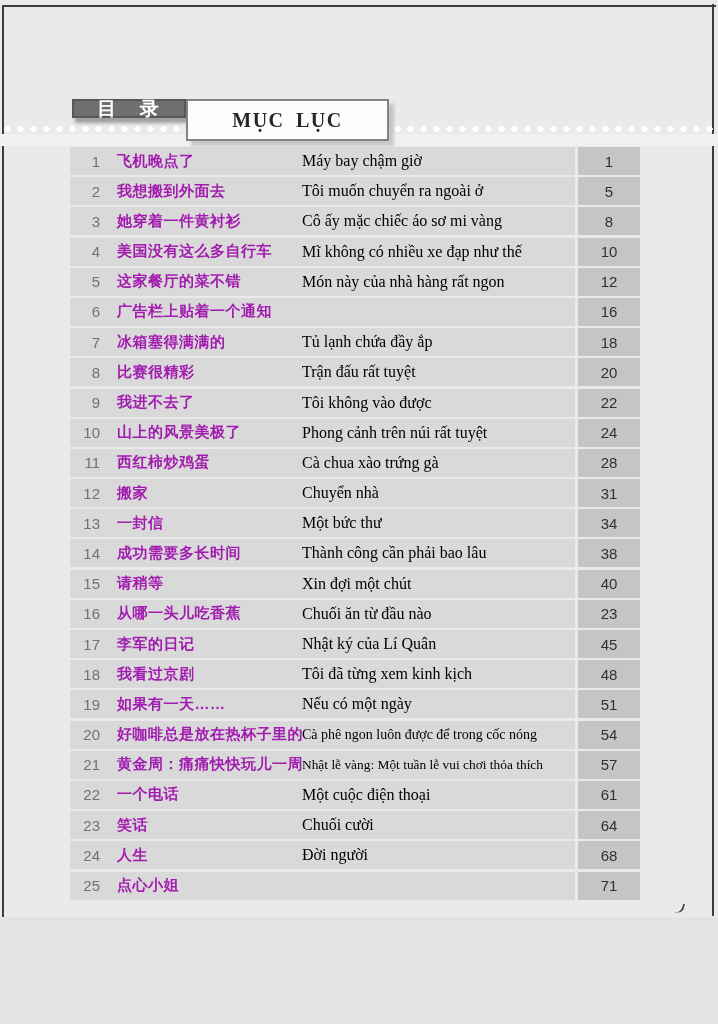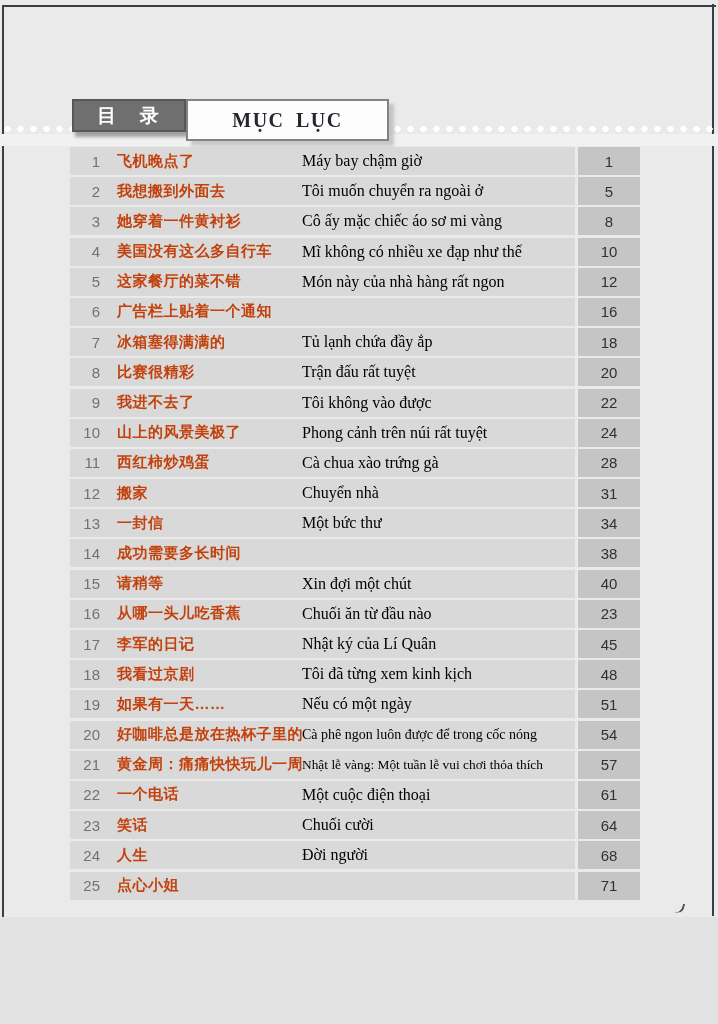--- a/index.html
+++ b/index.html
@@ -24,21 +24,21 @@
     background-size: 13px 8px;
     background-position: 1px center;
     background-repeat: repeat-x;
     z-index: 1;
   }
   .light-band { position: absolute; left: 0; top: 134px; width: 718px; height: 12px; background: #f1f1f1; }
 
   
   .header { position: absolute; left: 72px; top: 99px; z-index: 2; display: flex; align-items: flex-start; }
   .tab-zh {
-    width: 114px; height: 33px;
+    width: 114px; height: 19px;
     background: #6f6f70;
     border: 2px solid #56565b;
     box-shadow: 3px 5px 3px rgba(70,70,78,0.45);
     color: #ffffff;
     font-size: 19px; font-weight: bold; word-spacing: 14px; letter-spacing: 2px;
     display: flex; align-items: center; justify-content: center;
   }
   .tab-vi {
     width: 203px; height: 42px;
     margin: 0 0 0 0;
@@ -70,21 +70,21 @@
     align-items: center;
     height: 28px;
   }
   .row-no {
     color: #70707a;
     font-size: 15px;
     text-align: right;
     padding-right: 4px;
   }
   .title-zh {
-    color: #c2410c;
+    color: #a21caf;
     font-size: 15px;
     font-weight: 600;
     letter-spacing: 0.5px;
     padding-left: 13px;
     white-space: nowrap;
     overflow: hidden;
   }
   .title-vi {
     color: #000000;
     font-family: "Liberation Serif", "DejaVu Serif", serif;
@@ -246,20 +246,21 @@
       <span class="title-zh">一封信</span>
       <span class="title-vi">Một bức thư</span>
     </div>
     <div class="cell-page">34</div>
   </div>
 
   <div class="toc-row">
     <div class="cell-main">
       <span class="row-no">14</span>
       <span class="title-zh">成功需要多长时间</span>
+      <span class="title-vi">Thành công cần phải bao lâu</span>
     </div>
     <div class="cell-page">38</div>
   </div>
 
   <div class="toc-row">
     <div class="cell-main">
       <span class="row-no">15</span>
       <span class="title-zh">请稍等</span>
       <span class="title-vi">Xin đợi một chút</span>
     </div>

